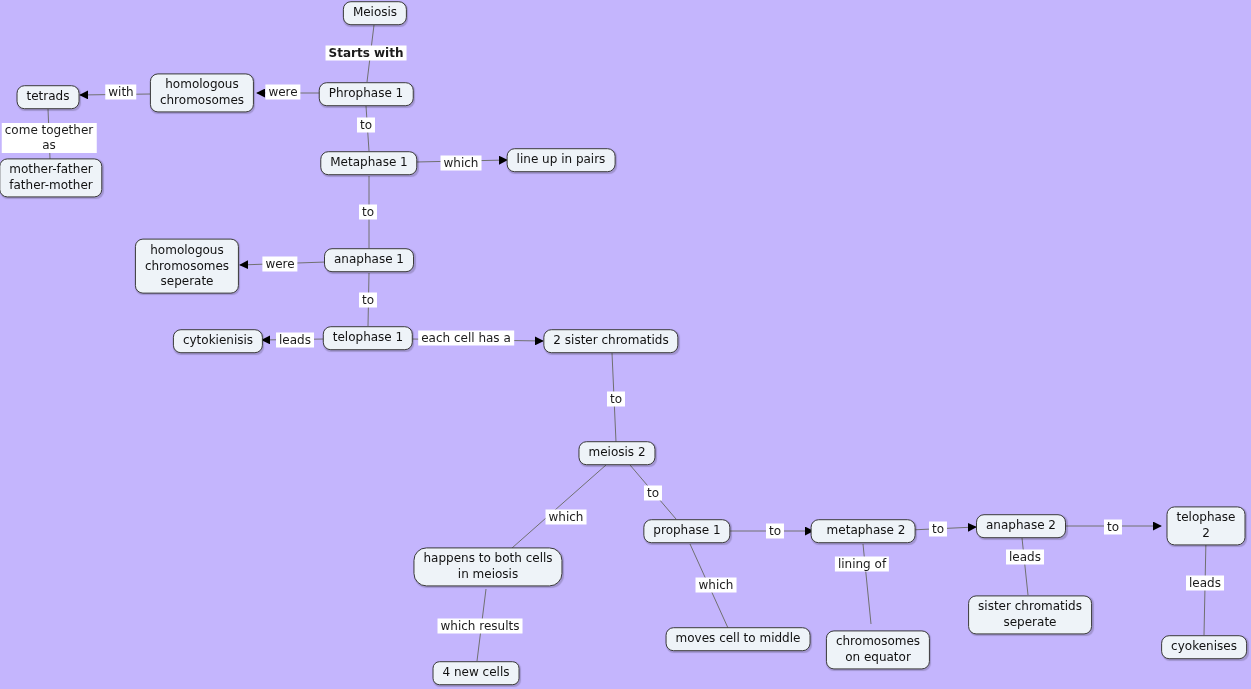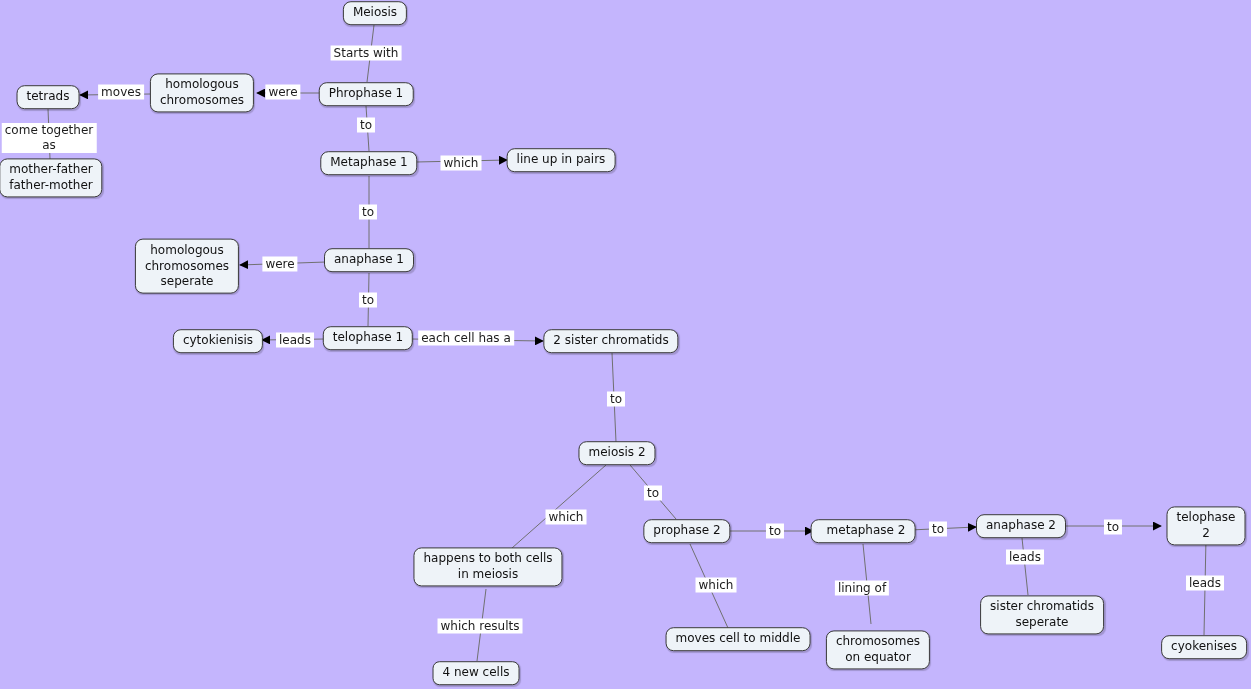--- a/index.html
+++ b/index.html
@@ -91,49 +91,49 @@
     <div class="node" style="left: 369px; top: 163px;">Metaphase 1</div>
     <div class="node" style="left: 561px; top: 160px;">line up in pairs</div>
     <div class="node" style="left: 369px; top: 260px;">anaphase 1</div>
     <div class="node" style="left: 187px; top: 266px;">homologous
 chromosomes
 seperate</div>
     <div class="node" style="left: 368px; top: 338px;">telophase 1</div>
     <div class="node" style="left: 218px; top: 341px;">cytokienisis</div>
     <div class="node" style="left: 611px; top: 341px;">2 sister chromatids</div>
     <div class="node" style="left: 617px; top: 453px;">meiosis 2</div>
-    <div class="node" style="left: 488px; top: 567px;">happens to both cells
+    <div class="node" style="left: 488px; top: 567px; border-radius: 13px;">happens to both cells
 in meiosis</div>
     <div class="node" style="left: 476px; top: 673px; border-radius: 7px;">4 new cells</div>
-    <div class="node" style="left: 687px; top: 531px;">prophase 2</div>
+    <div class="node" style="left: 687px; top: 531px;">prophase 1</div>
     <div class="node" style="left: 738px; top: 639px;">moves cell to middle</div>
     <div class="node" style="left: 863px; top: 531px; padding-left: 15px;">metaphase 2</div>
     <div class="node" style="left: 878px; top: 650px;">chromosomes
 on equator</div>
     <div class="node" style="left: 1021px; top: 526px;">anaphase 2</div>
-    <div class="node" style="left: 1030px; top: 615px; margin-left: 12px;">sister chromatids
+    <div class="node" style="left: 1030px; top: 615px;">sister chromatids
 seperate</div>
     <div class="node" style="left: 1206px; top: 526px;">telophase 2</div>
     <div class="node" style="left: 1204px; top: 647px; text-align: right;">cyokenises</div>
-    <div class="edge-label" style="left: 366px; top: 53px;">Starts with</div>
+    <div class="edge-label" style="left: 366px; top: 53px; font-weight: bold;">Starts with</div>
     <div class="edge-label" style="left: 283px; top: 92px;">were</div>
-    <div class="edge-label" style="left: 121px; top: 92px;">moves</div>
+    <div class="edge-label" style="left: 121px; top: 92px;">with</div>
     <div class="edge-label" style="left: 49px; top: 138px;">come together
 as</div>
     <div class="edge-label" style="left: 366px; top: 125px;">to</div>
     <div class="edge-label" style="left: 461px; top: 163px;">which</div>
     <div class="edge-label" style="left: 368px; top: 212px;">to</div>
     <div class="edge-label" style="left: 280px; top: 264px;">were</div>
     <div class="edge-label" style="left: 368px; top: 300px;">to</div>
     <div class="edge-label" style="left: 295px; top: 340px;">leads</div>
     <div class="edge-label" style="left: 466px; top: 338px;">each cell has a</div>
     <div class="edge-label" style="left: 616px; top: 399px;">to</div>
     <div class="edge-label" style="left: 566px; top: 517px;">which</div>
     <div class="edge-label" style="left: 653px; top: 493px;">to</div>
     <div class="edge-label" style="left: 775px; top: 531px;">to</div>
     <div class="edge-label" style="left: 716px; top: 585px;">which</div>
-    <div class="edge-label" style="left: 862px; top: 588px;">lining of</div>
+    <div class="edge-label" style="left: 862px; top: 564px;">lining of</div>
     <div class="edge-label" style="left: 938px; top: 529px;">to</div>
     <div class="edge-label" style="left: 1025px; top: 557px;">leads</div>
     <div class="edge-label" style="left: 1113px; top: 527px;">to</div>
     <div class="edge-label" style="left: 1205px; top: 583px;">leads</div>
     <div class="edge-label" style="left: 480px; top: 626px;">which results</div>
   </div>
 
 </body></html>

